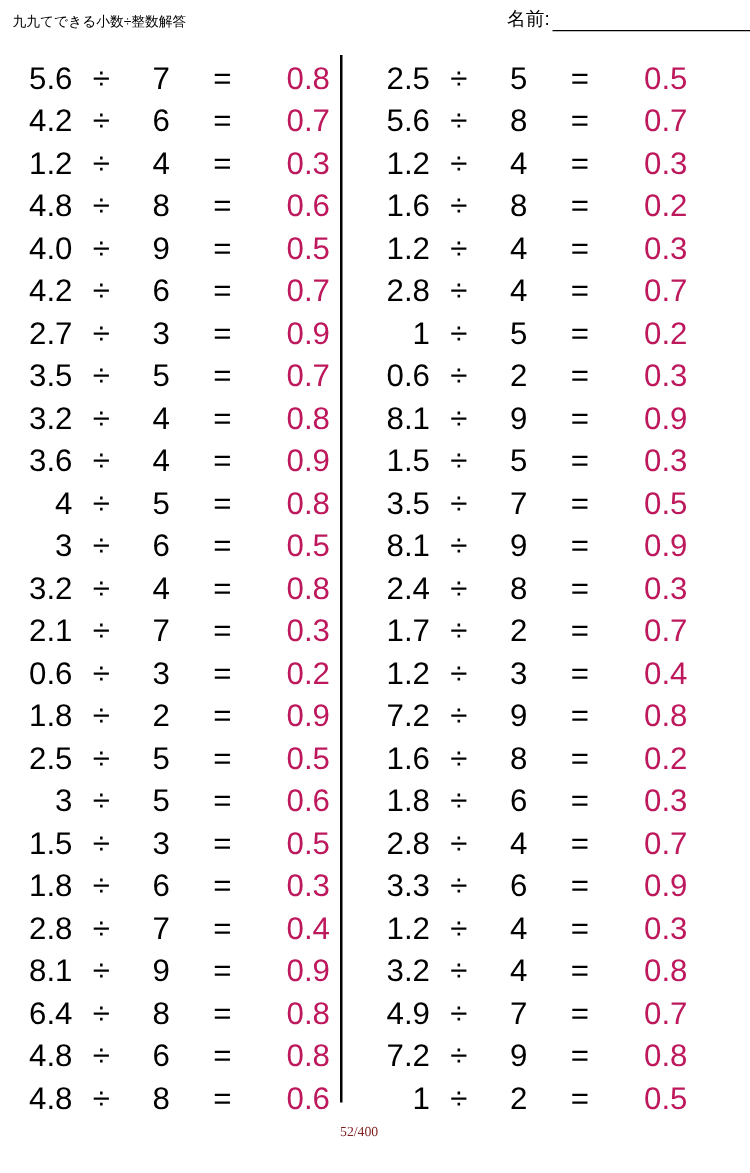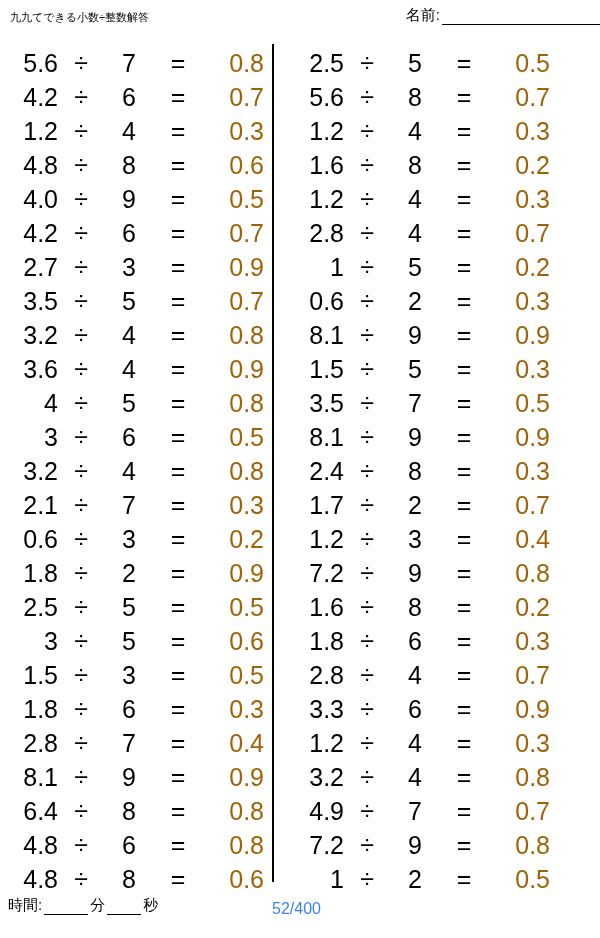--- a/index.html
+++ b/index.html
@@ -104,21 +104,21 @@
     width: 50px;
     text-align: center;
   }
   .cell-eq {
     width: 48px;
     text-align: center;
   }
   .cell-ans {
     width: 62px;
     text-align: right;
-    color: #a16207;
+    color: #be185d;
   }
   
   .footer {
     position: absolute;
     left: 0;
     bottom: 0;
     width: 600px;
     height: 52px;
   }
   .time-area {
@@ -139,22 +139,23 @@
     margin: 0 2px;
   }
   .blank-line.short {
     width: 34px;
   }
   .unit { font-size: 15px; }
   .page-num {
     position: absolute;
     left: 272px;
     top: 14px;
-    font-size: 16px;
-    color: #3b82f6;
+    font-size: 11px;
+    color: #7f1d1d;
+    font-family: Liberation Serif, serif;
   }
   .copyright {
     position: absolute;
     right: 8px;
     top: 14px;
     font-size: 11px;
     color: #333333;
     white-space: nowrap;
   }
 </style>
@@ -525,23 +526,16 @@
           <span class="cell-a">1</span>
           <span class="cell-op">÷</span>
           <span class="cell-b">2</span>
           <span class="cell-eq">=</span>
           <span class="cell-ans">0.5</span>
         </div>
       </div>
   </div>
 
   <div class="footer">
-    <div class="time-area">
-      <span class="time-label">時間:</span>
-      <span class="blank-line"></span>
-      <span class="unit">分</span>
-      <span class="blank-line short"></span>
-      <span class="unit">秒</span>
-    </div>
     <div class="page-num">52/400</div>
   </div>
 
 </div>
 
 </body></html>

